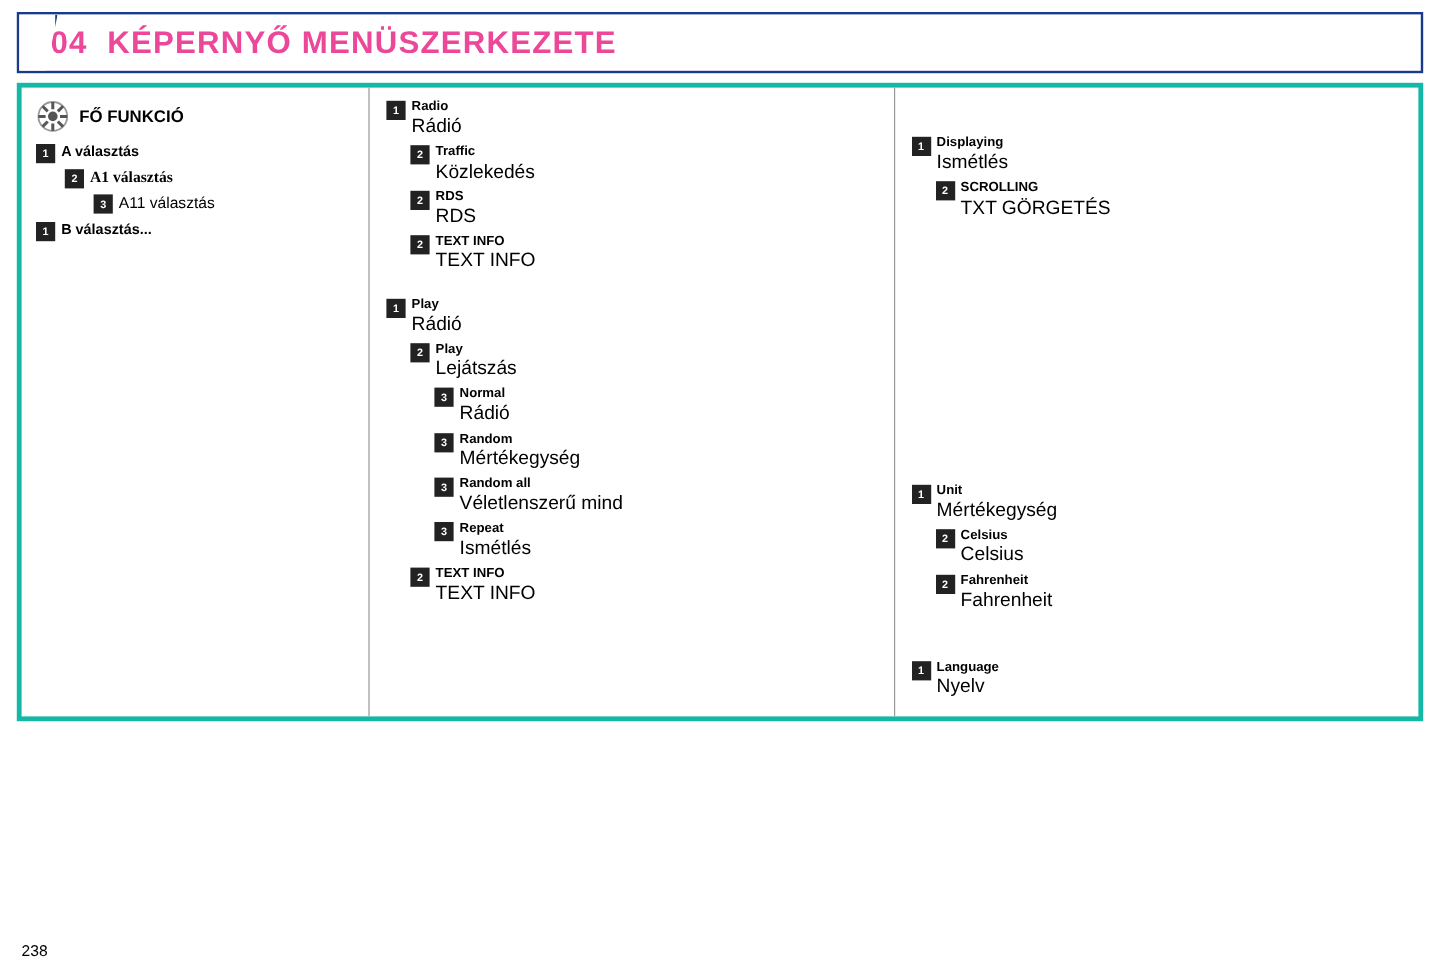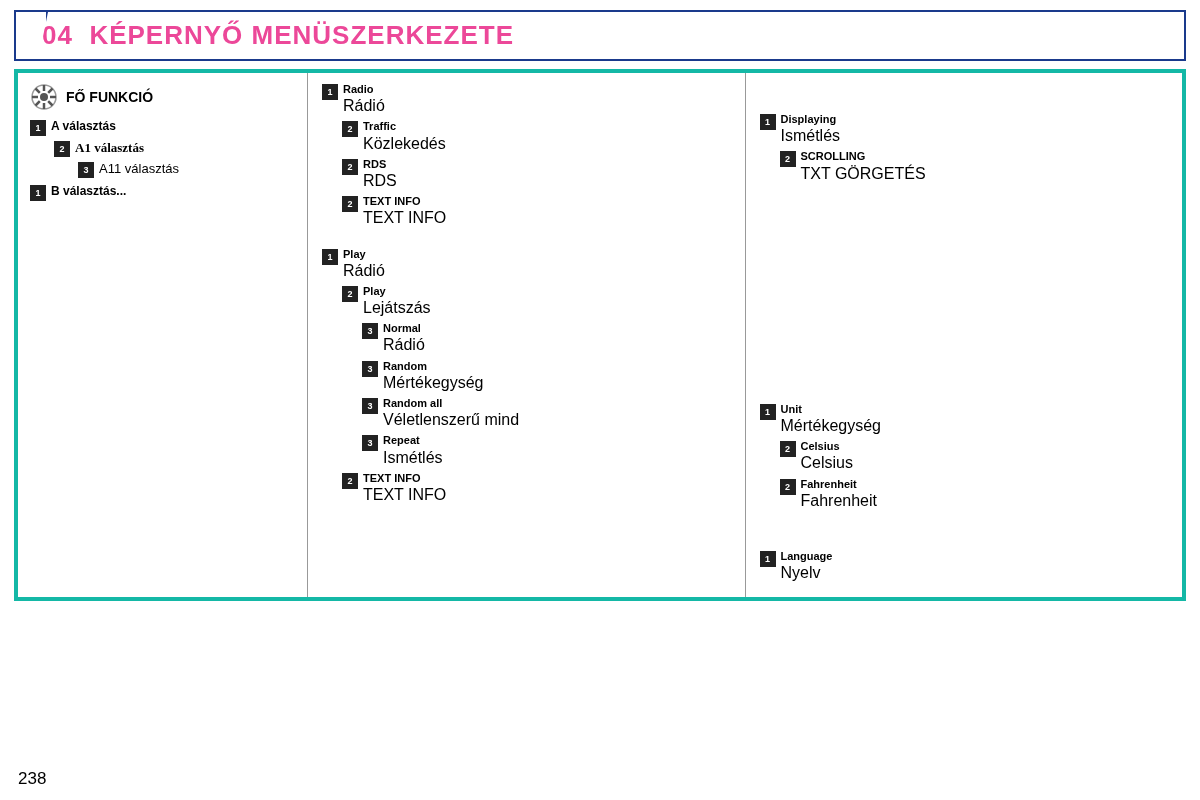--- a/index.html
+++ b/index.html
@@ -162,23 +162,23 @@
 
     .tree-indent-1 { margin-left: 0px; }
     .tree-indent-2 { margin-left: 20px; }
     .tree-indent-3 { margin-left: 40px; }
 
     .section-gap { margin-top: 20px; }
 
     
     .page-number {
       position: absolute;
-      bottom: 11px;
+      bottom: 0;
       left: 18px;
-      font-size: 17px;
+      font-size: 13px;
     }
   </style>
 </head>
 <body>
 
 <div class="header">
   <div class="header-title">
     <span>04</span>&nbsp;&nbsp;<span>KÉPERNYŐ MENÜSZERKEZETE</span>
   </div>
 </div>

